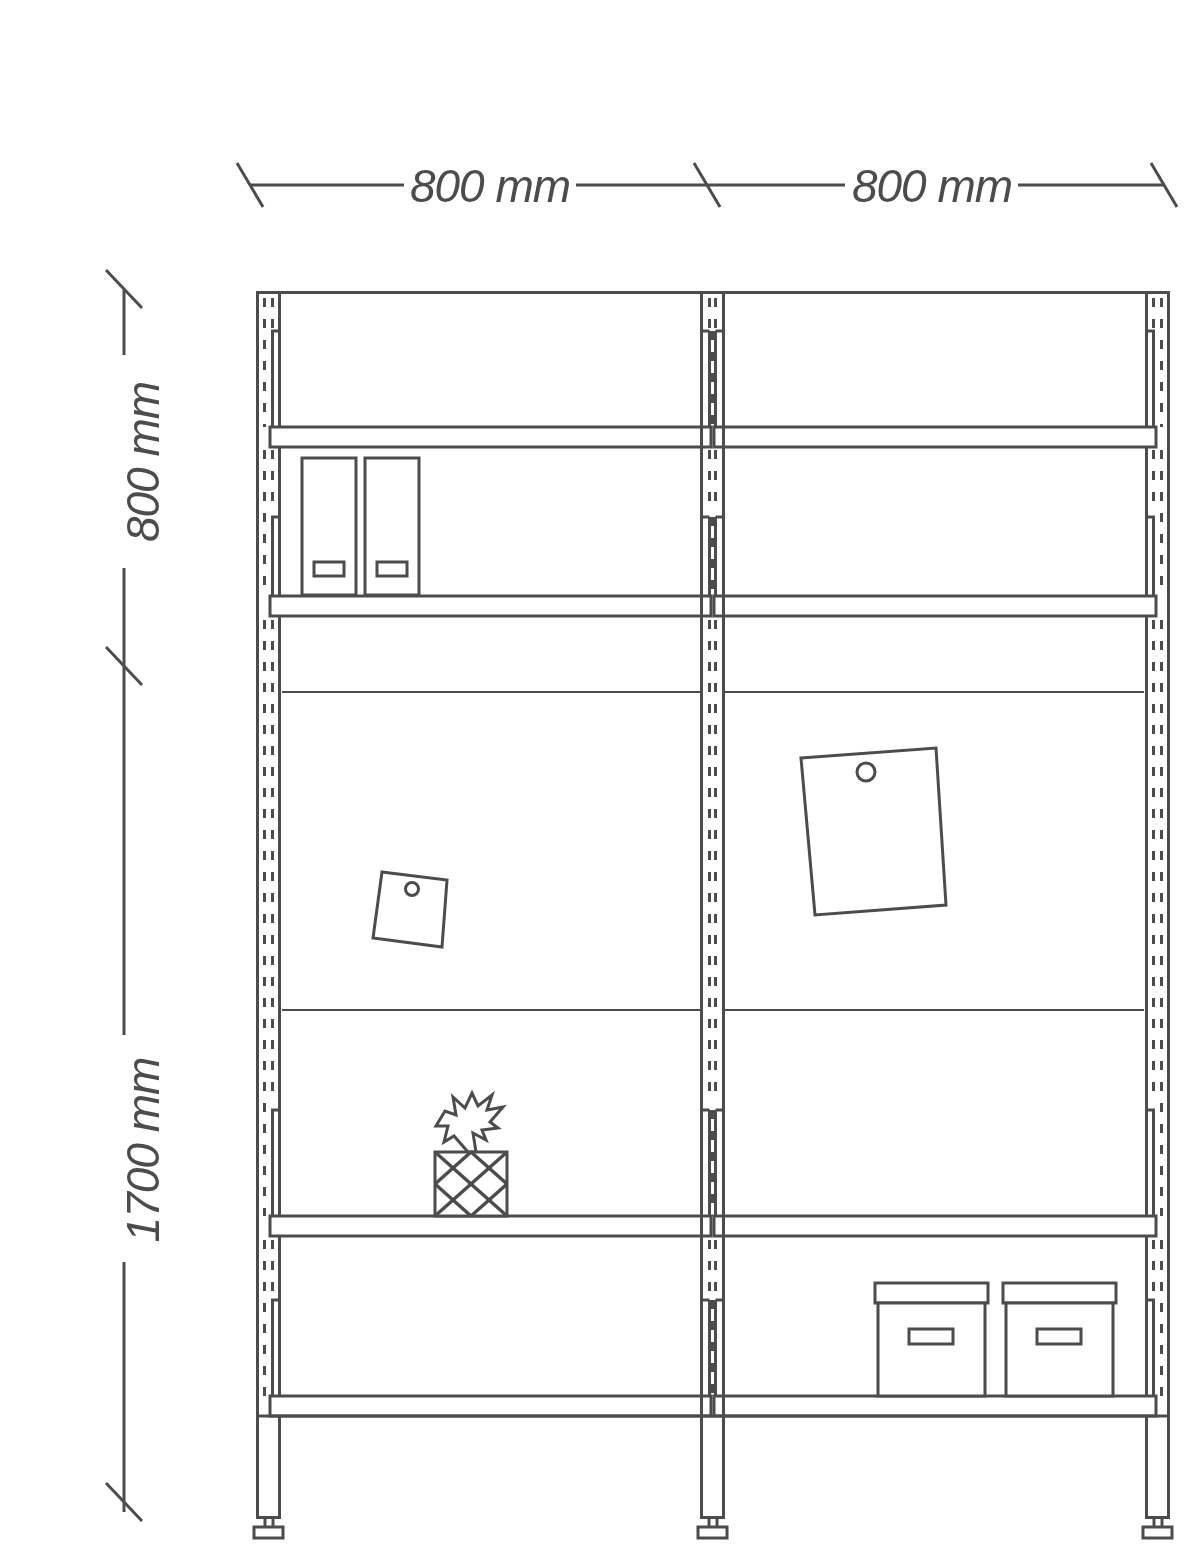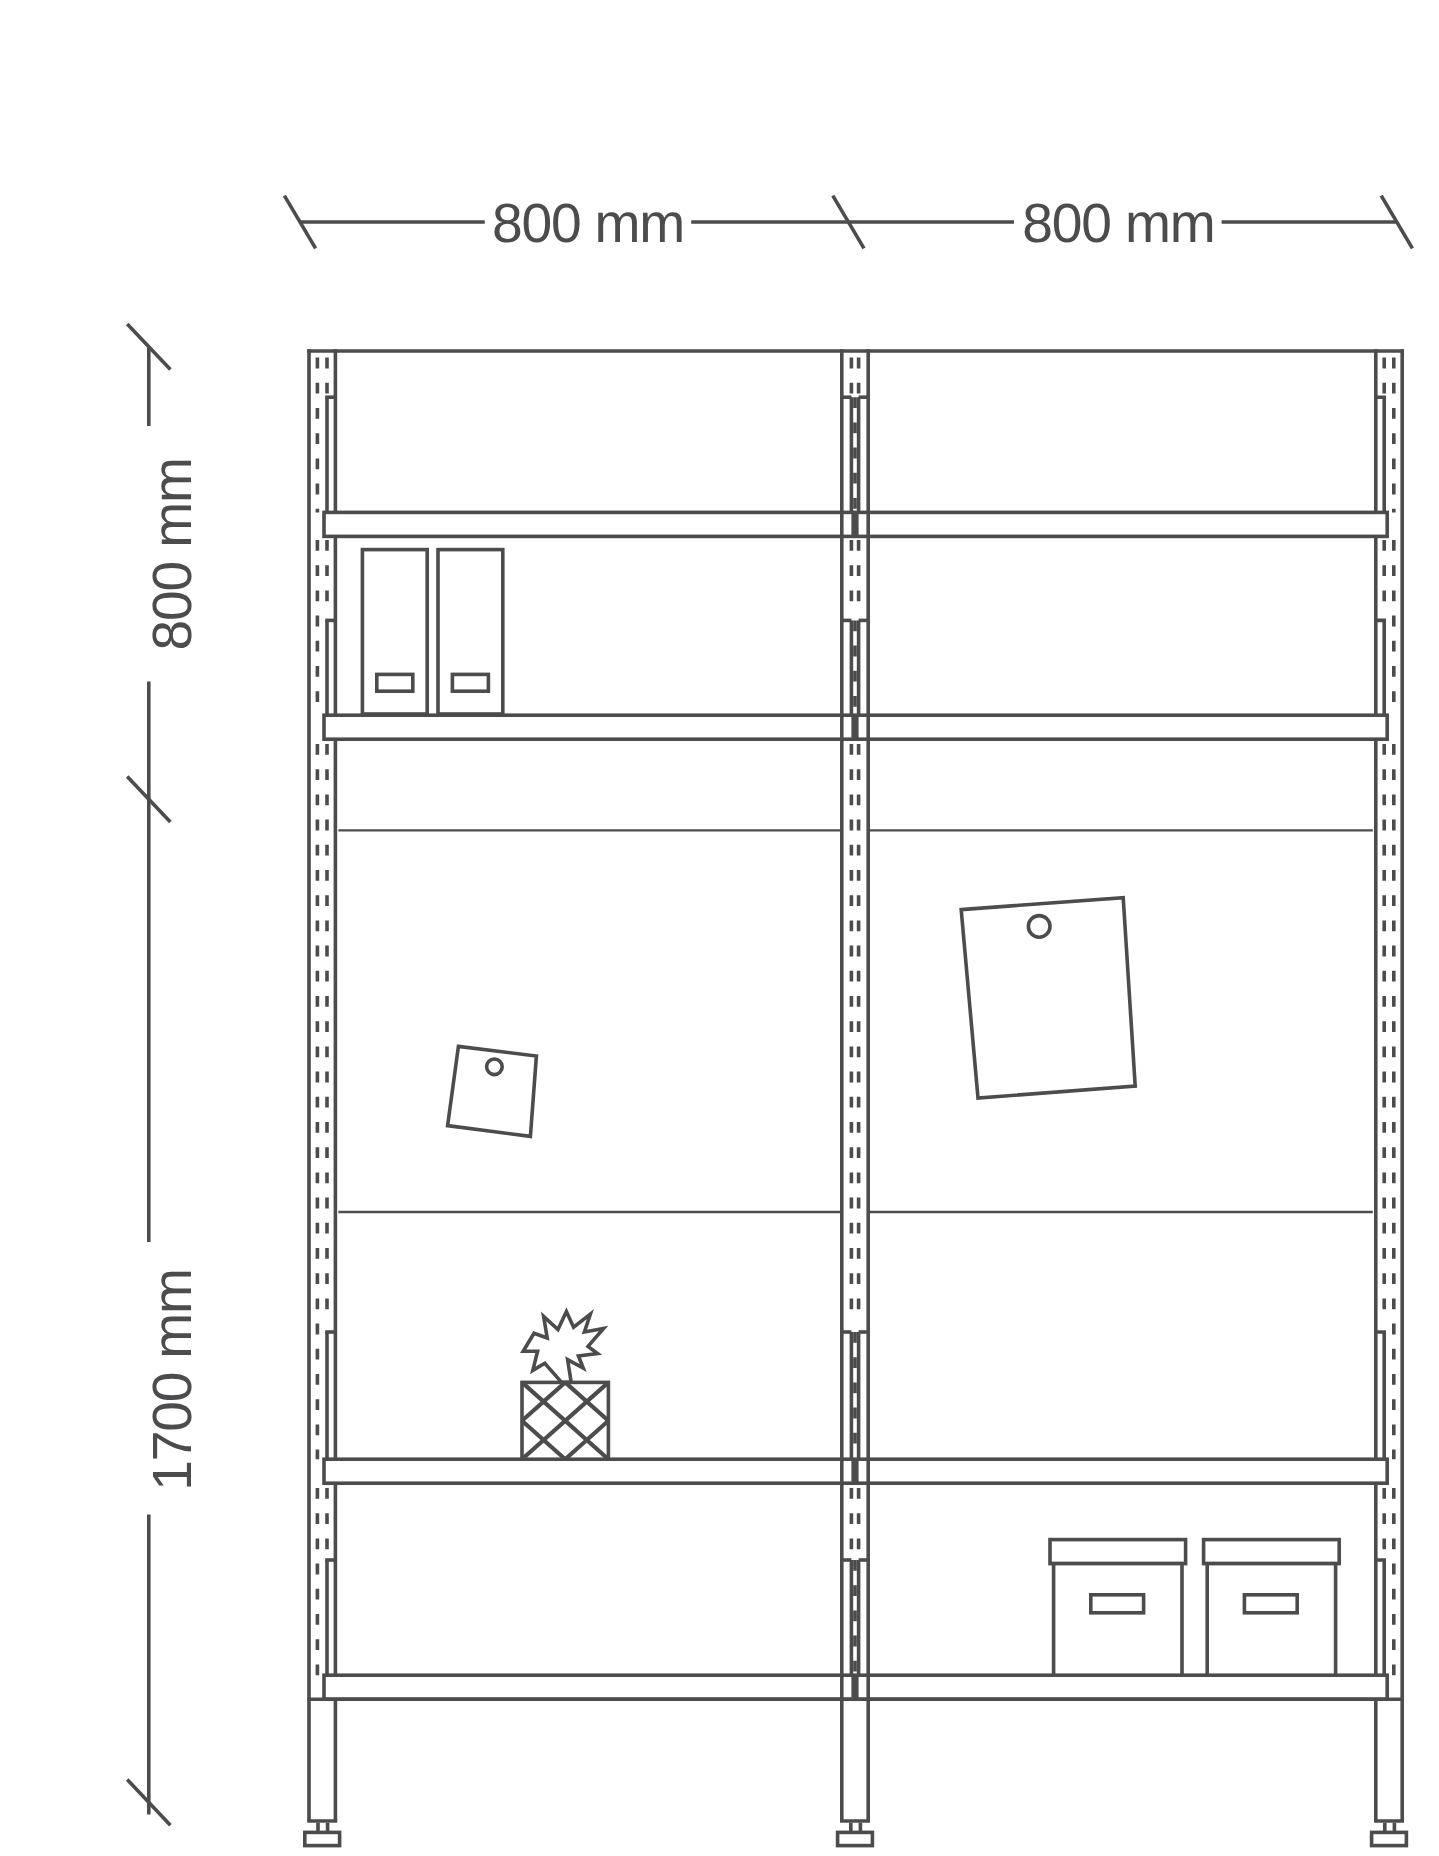--- a/index.html
+++ b/index.html
@@ -1,16 +1,16 @@
 <!DOCTYPE html>
 <html style="--line: #4c4c4e;"><head>
 <meta charset="utf-8">
 <style>
   html,body{margin:0;padding:0;background:#fff;}
-  .stage{position:relative;width:1199px;height:1547px;background:#fff;overflow:hidden;}
+  .stage{position:relative;width:1199px;height:1547px;background:#fff;overflow:hidden;font-style:italic;}
   svg{display:block;}
   svg .st{fill:none;stroke:var(--line,#4c4c4e);stroke-width:3;}
   svg .thin{stroke-width:2;}
   svg .th35{stroke-width:3.5;}
   svg .dsh{stroke-dasharray:9 12;}
   svg .wfill{fill:#ffffff;stroke:var(--line,#4c4c4e);stroke-width:3;}
   svg text.lbl{
     fill:var(--line,#4c4c4e);
     stroke:none;
     font-family:"Liberation Sans", sans-serif;

